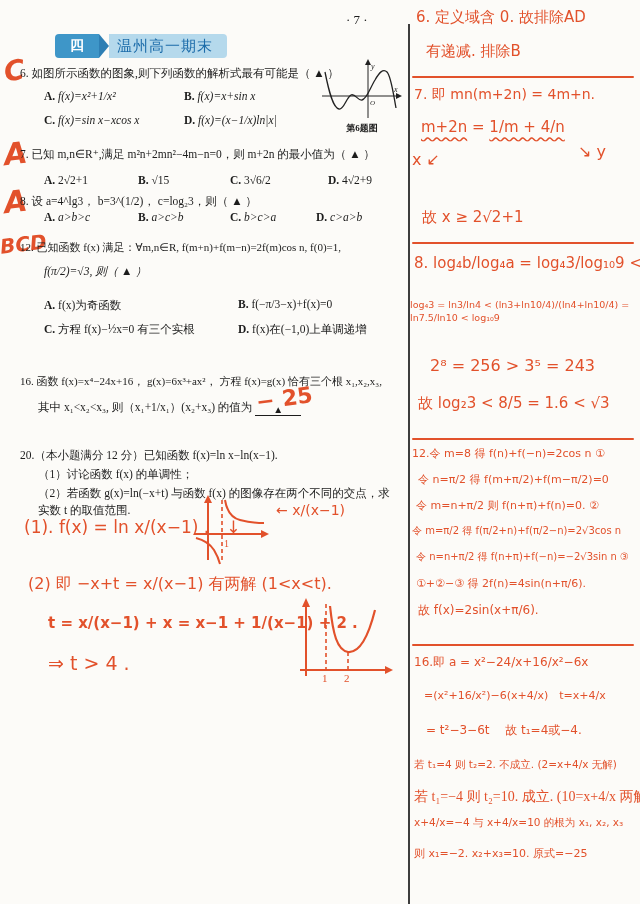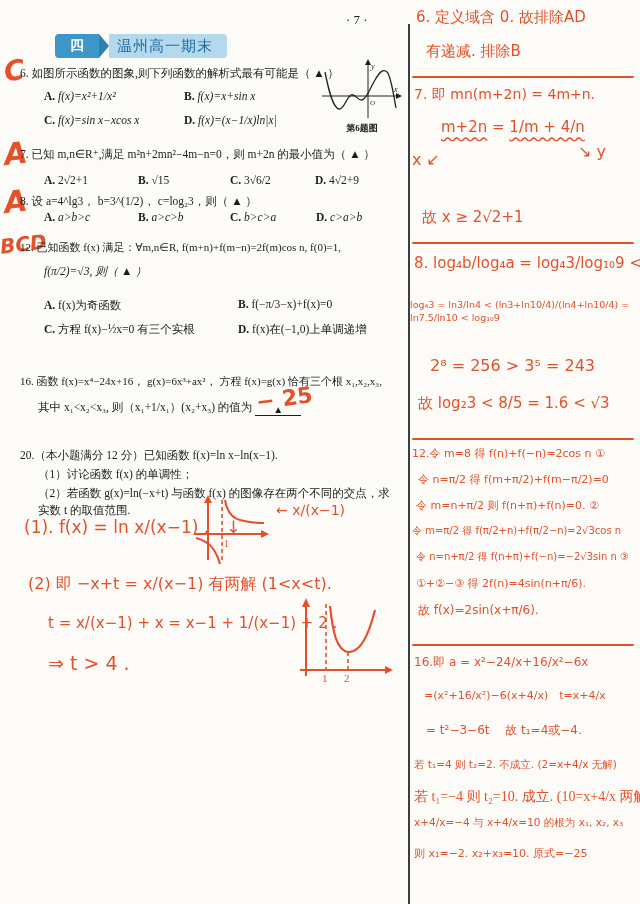--- a/index.html
+++ b/index.html
@@ -64,21 +64,21 @@
       <text x="50" y="47" font-size="7" font-style="italic" fill="#222">O</text>
     </svg>
     <div class="printed" style="font-size:9px;font-weight:bold;text-align:center;width:84px;">第6题图</div>
   </div>
 
   <span class="abs hw mark" style="left:4px;top:136px;font-size:30px;">A</span>
   <span class="abs printed nowrap" style="left:20px;top:147px;font-size:11.5px;">7. 已知 m,n∈R⁺,满足 m²n+2mn²−4m−n=0，则 m+2n 的最小值为（ ▲ ）</span>
   <span class="abs printed opt nowrap" style="left:44px;top:174px;"><b>A.</b> <span>2√2+1</span></span>
   <span class="abs printed opt nowrap" style="left:138px;top:174px;"><b>B.</b> <span>√15</span></span>
   <span class="abs printed opt nowrap" style="left:230px;top:174px;"><b>C.</b> <span>3√6/2</span></span>
-  <span class="abs printed opt nowrap" style="left:315px;top:174px;"><b>D.</b> <span>4√2+9</span></span>
+  <span class="abs printed opt nowrap" style="left:328px;top:174px;"><b>D.</b> <span>4√2+9</span></span>
 
   <span class="abs hw mark" style="left:4px;top:184px;font-size:30px;">A</span>
   <span class="abs printed nowrap" style="left:20px;top:194px;font-size:11.5px;">8. 设 a=4^lg3， b=3^(1/2)， c=log₂3，则（ ▲ ）</span>
   <span class="abs printed opt nowrap" style="left:44px;top:211px;"><b>A.</b> <i>a&gt;b&gt;c</i></span>
   <span class="abs printed opt nowrap" style="left:138px;top:211px;"><b>B.</b> <i>a&gt;c&gt;b</i></span>
   <span class="abs printed opt nowrap" style="left:230px;top:211px;"><b>C.</b> <i>b&gt;c&gt;a</i></span>
   <span class="abs printed opt nowrap" style="left:316px;top:211px;"><b>D.</b> <i>c&gt;a&gt;b</i></span>
 
   <span class="abs hw mark" style="left:0px;top:232px;font-size:20px;">BCD</span>
   <span class="abs printed nowrap" style="left:20px;top:240px;font-size:11px;">12. 已知函数 f(x) 满足：∀m,n∈R, f(m+n)+f(m−n)=2f(m)cos n, f(0)=1,</span>
@@ -107,21 +107,21 @@
     <line x1="2" y1="40" x2="70" y2="40" stroke="#e2512b" stroke-width="2"></line>
     <polygon points="69,36 77,40 69,44" fill="#e2512b"></polygon>
     <line x1="30" y1="6" x2="30" y2="66" stroke="#e2512b" stroke-width="1.6" stroke-dasharray="4 3"></line>
     <path d="M33,6 C35,18 40,24 48,26 C56,28 64,29 72,29" fill="none" stroke="#e2512b" stroke-width="2"></path>
     <path d="M4,44 C12,46 18,50 22,56 C25,61 27,66 28,70" fill="none" stroke="#e2512b" stroke-width="2"></path>
     <text x="32" y="53" font-size="10" fill="#e2512b">1</text>
   </svg>
   <span class="abs hw nowrap" style="left:276px;top:502px;font-size:14px;">← x/(x−1)</span>
 
   <span class="abs hw nowrap" style="left:28px;top:574px;font-size:16px;">(2) 即 −x+t = x/(x−1) 有两解 (1&lt;x&lt;t).</span>
-  <span class="abs hw nowrap" style="left:48px;top:614px;font-size:15px;">t = x/(x−1) + x = x−1 + 1/(x−1) + 2 .</span>
+  <span class="abs hw nowrap" style="left:48px;top:614px;font-size:15px;font-weight:bold;">t = x/(x−1) + x = x−1 + 1/(x−1) + 2 .</span>
   <span class="abs hw nowrap" style="left:48px;top:652px;font-size:19px;">⇒ t &gt; 4 .</span>
 
   <svg class="abs" style="left:296px;top:596px;" width="100" height="88" viewBox="0 0 100 88">
     <line x1="10" y1="80" x2="10" y2="8" stroke="#e2512b" stroke-width="2"></line>
     <polygon points="6,11 10,2 14,11" fill="#e2512b"></polygon>
     <line x1="4" y1="74" x2="90" y2="74" stroke="#e2512b" stroke-width="2"></line>
     <polygon points="89,70 97,74 89,78" fill="#e2512b"></polygon>
     <line x1="30" y1="8" x2="30" y2="74" stroke="#e2512b" stroke-width="1.6" stroke-dasharray="4 3"></line>
     <path d="M34,10 C37,38 41,54 52,56 C63,57 72,42 79,14" fill="none" stroke="#e2512b" stroke-width="2.2"></path>
     <line x1="52" y1="56" x2="52" y2="74" stroke="#e2512b" stroke-width="1.6" stroke-dasharray="4 3"></line>
@@ -134,21 +134,21 @@
 <div class="divider"></div>
 
 <div class="col-right hw">
 
   <span class="abs nowrap" style="left:6px;top:8px;font-size:15px;">6. 定义域含 0. 故排除AD</span>
   <span class="abs nowrap" style="left:16px;top:42px;font-size:15px;">有递减. 排除B</span>
 
   <div class="abs sep" style="left:2px;top:76px;width:222px;"></div>
 
   <span class="abs nowrap" style="left:4px;top:86px;font-size:14px;">7. 即 mn(m+2n) = 4m+n.</span>
-  <span class="abs nowrap" style="left:31px;top:118px;font-size:15px;">
+  <span class="abs nowrap" style="left:11px;top:118px;font-size:15px;">
     <span class="wavy">m+2n</span><span> = </span><span class="wavy">1/m + 4/n</span>
   </span>
   <span class="abs nowrap" style="left:2px;top:150px;font-size:16px;">x ↙</span>
   <span class="abs nowrap" style="left:168px;top:142px;font-size:16px;">↘ y</span>
   <span class="abs nowrap" style="left:12px;top:208px;font-size:15px;">故 x ≥ 2√2+1</span>
 
   <div class="abs sep" style="left:2px;top:242px;width:222px;"></div>
 
   <span class="abs nowrap" style="left:4px;top:254px;font-size:15px;">8. log₄b/log₄a = log₄3/log₁₀9 &lt; 1.</span>
   <span class="abs" style="left:0px;top:298px;width:228px;font-size:9.5px;line-height:1.4;">log₄3 = ln3/ln4 &lt; (ln3+ln10/4)/(ln4+ln10/4) = ln7.5/ln10 &lt; log₁₀9</span>

